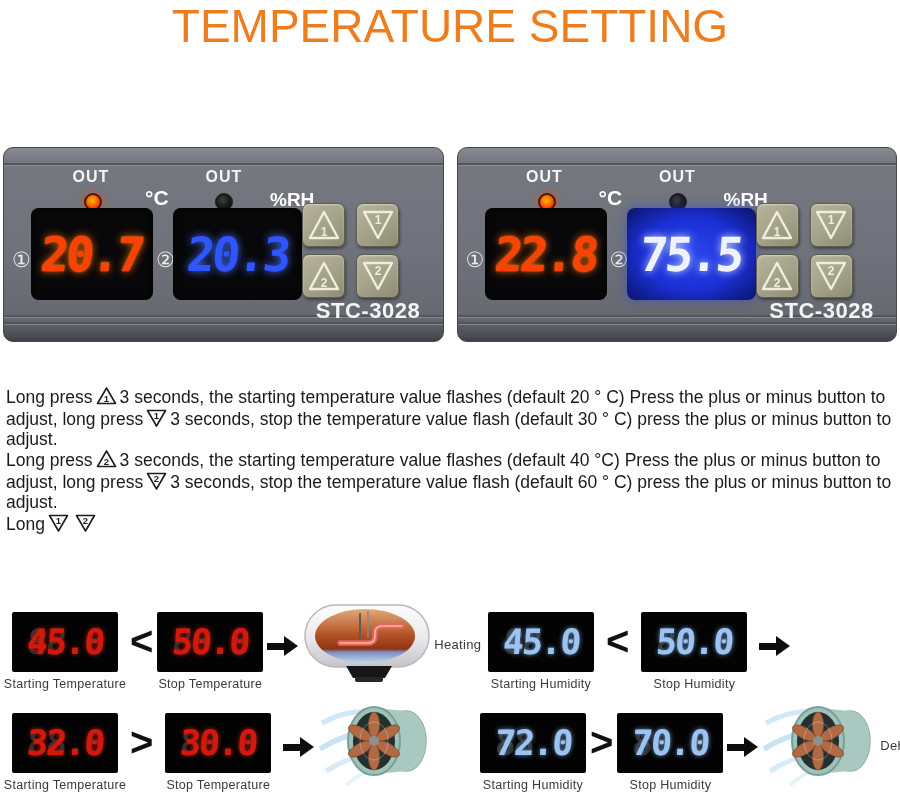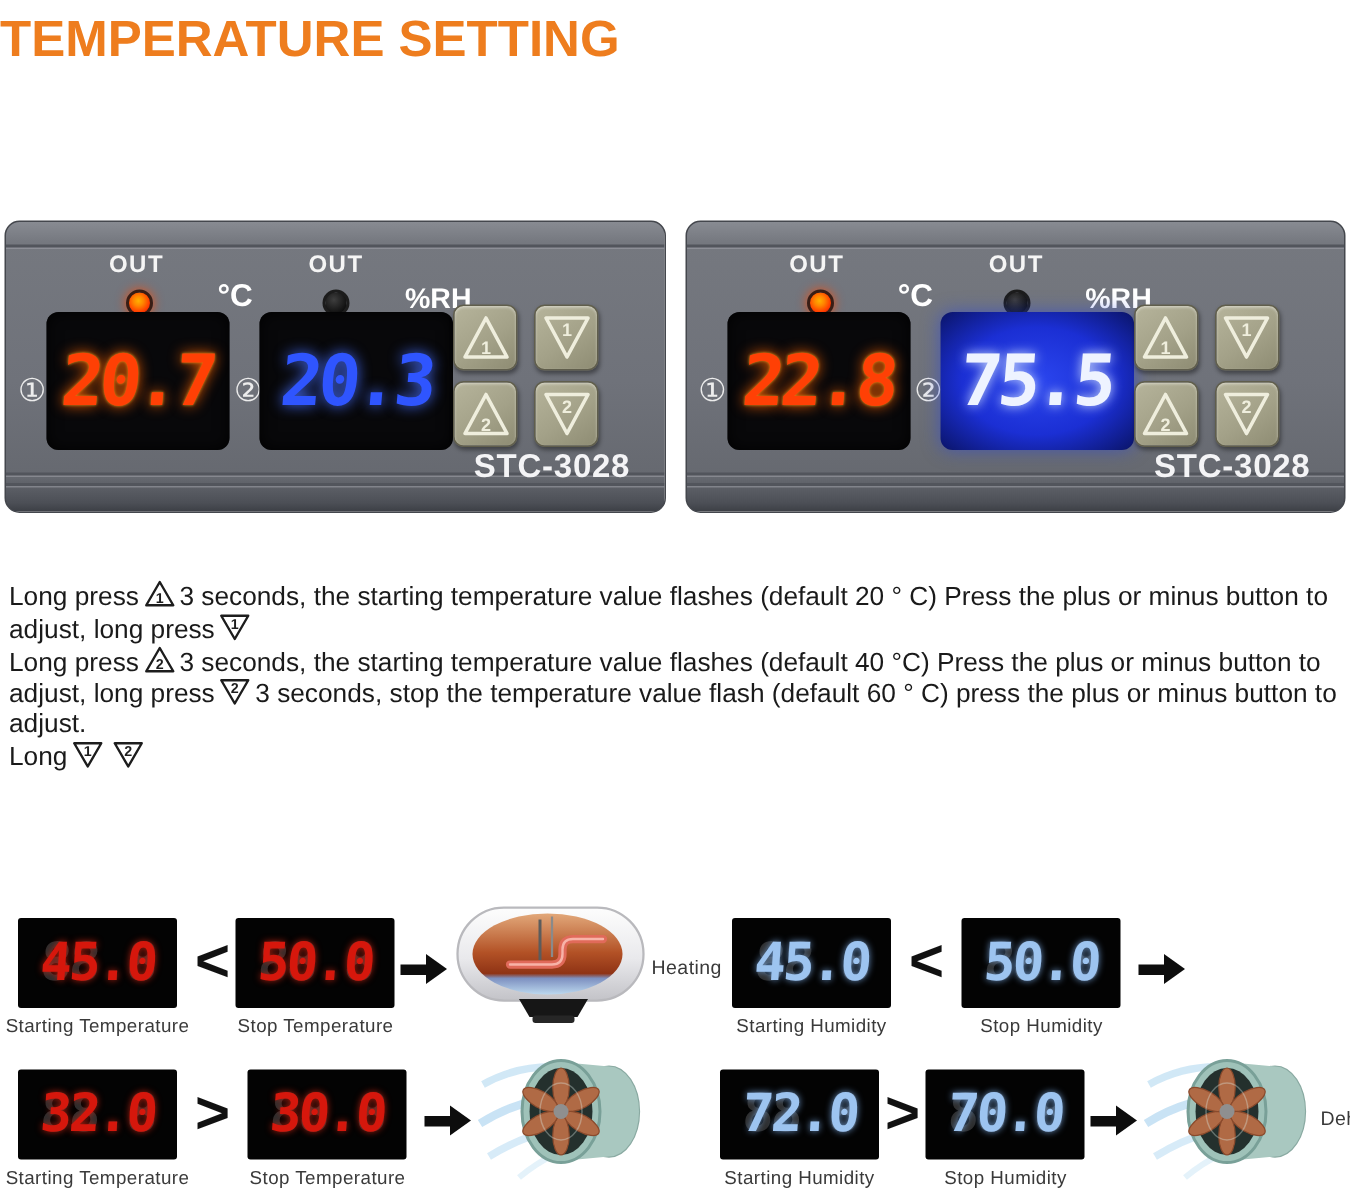--- a/index.html
+++ b/index.html
@@ -1,21 +1,21 @@
 <!DOCTYPE html>
 <html><head>
 <meta charset="utf-8">
 <style>
   html,body{margin:0;padding:0;background:#fff;}
   .page{position:relative;width:900px;height:800px;background:#ffffff;overflow:hidden;
         font-family:"Liberation Sans",sans-serif;}
 
   
-  .title{position:absolute;top:0;left:0;width:100%;
-         font-size:34px;font-weight:700;color:#ee7d1e;letter-spacing:0px;line-height:52px;}
+  .title{position:absolute;top:0;left:0;width:100%;text-align:center;
+         font-size:46px;font-weight:400;color:#ee7d1e;letter-spacing:0px;line-height:52px;}
 
   
   .devices{position:absolute;top:147px;left:3px;width:894px;display:flex;gap:13px;}
   .device{position:relative;width:440px;height:193px;border-radius:10px;overflow:hidden;
           border:1px solid #44474d;
           background:linear-gradient(180deg,#888b92 0%,#75787f 7%,#6f727a 55%,#666970 88%,#4c4f56 97%,#3c3f45 100%);}
   .groove{position:absolute;left:0;right:0;height:2px;background:#52555c;box-shadow:0 1px 0 rgba(160,163,170,.55);}
   .g-top{top:15px;} .g-b1{top:167px;} .g-b2{top:174px;}
   .out-label{position:absolute;width:70px;text-align:center;color:#f5f5f5;font-weight:bold;
              font-size:16px;letter-spacing:1px;top:20px;}
@@ -190,21 +190,21 @@
     </div>
   </div>
 
   <div class="instructions">
     <p><span>Long press</span><span class="ti"><svg width="21" height="20" viewBox="0 0 20 20">
             <polygon class="ti-line" points="10,2 19,17.5 1,17.5"></polygon>
             <text class="ti-num" x="10" y="16">1</text>
           </svg></span><span>3 seconds, the starting temperature value flashes (default 20 ° C) Press the plus or minus button to adjust, long press</span><span class="ti"><svg width="21" height="20" viewBox="0 0 20 20">
             <polygon class="ti-line" points="1,2.5 19,2.5 10,18"></polygon>
             <text class="ti-num" x="10" y="11">1</text>
-          </svg></span></p>
+          </svg></span><span>3 seconds, stop the temperature value flash (default 30 ° C) press the plus or minus button to adjust.</span></p>
     <p><span>Long press</span><span class="ti"><svg width="21" height="20" viewBox="0 0 20 20">
             <polygon class="ti-line" points="10,2 19,17.5 1,17.5"></polygon>
             <text class="ti-num" x="10" y="16">2</text>
           </svg></span><span>3 seconds, the starting temperature value flashes (default 40 °C) Press the plus or minus button to adjust, long press</span><span class="ti"><svg width="21" height="20" viewBox="0 0 20 20">
             <polygon class="ti-line" points="1,2.5 19,2.5 10,18"></polygon>
             <text class="ti-num" x="10" y="11">2</text>
           </svg></span><span>3 seconds, stop the temperature value flash (default 60 ° C) press the plus or minus button to adjust.</span></p>
     <p><span>Long</span><span class="ti"><svg width="21" height="20" viewBox="0 0 20 20">
             <polygon class="ti-line" points="1,2.5 19,2.5 10,18"></polygon>
             <text class="ti-num" x="10" y="11">1</text>

